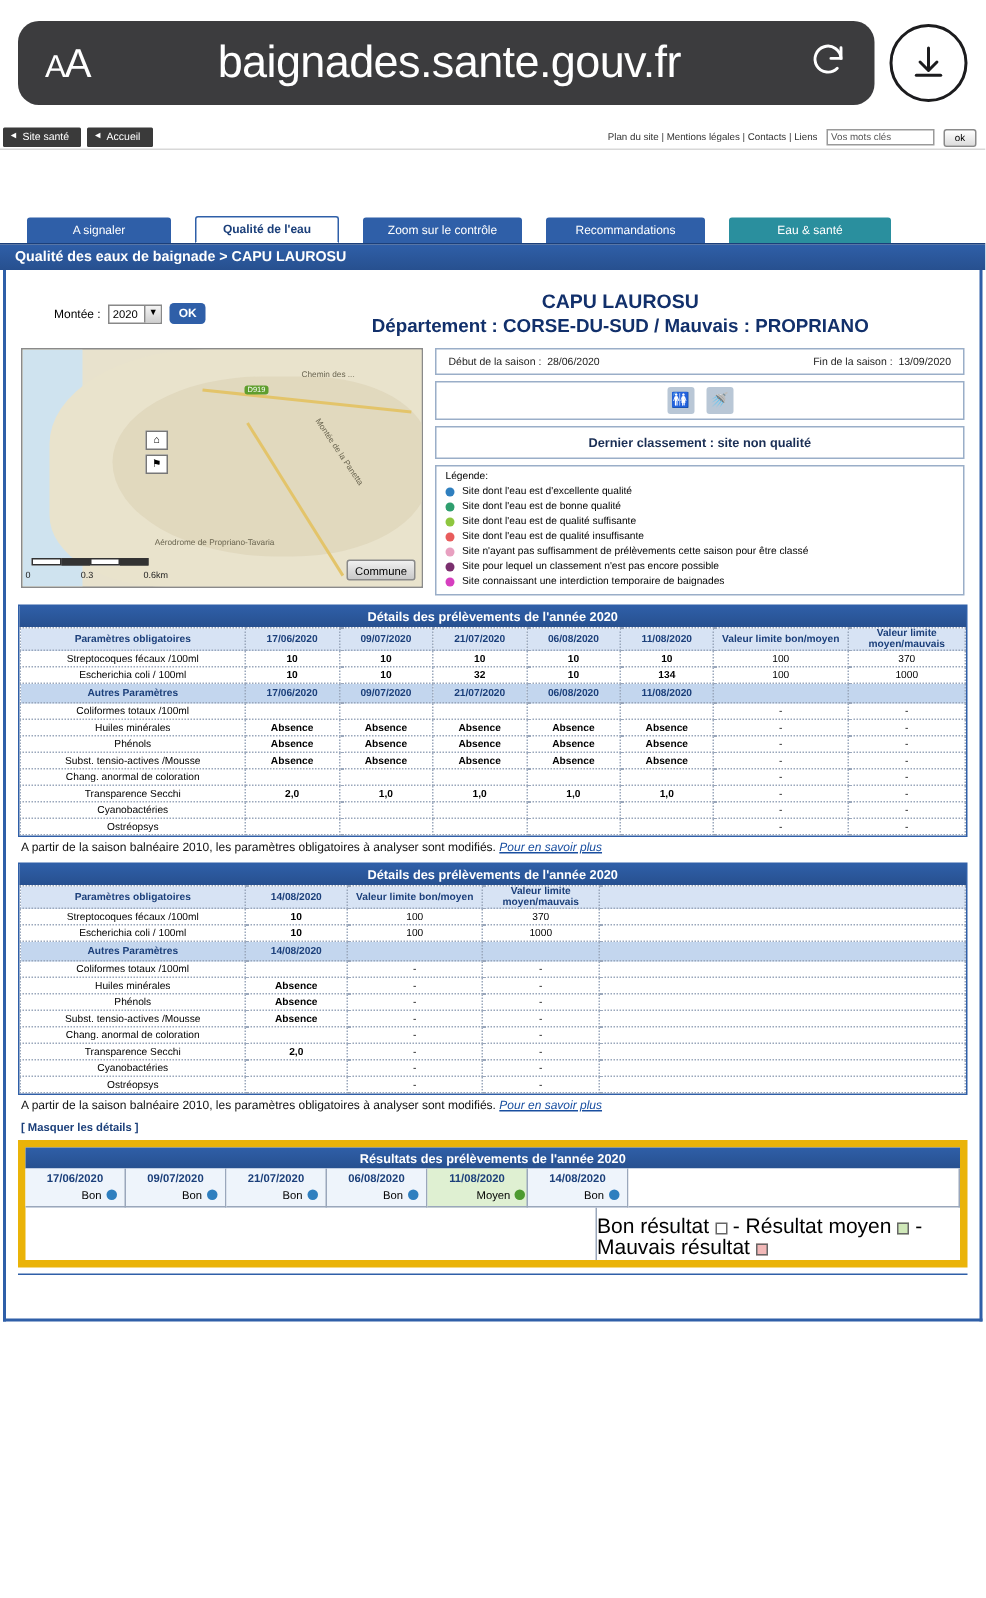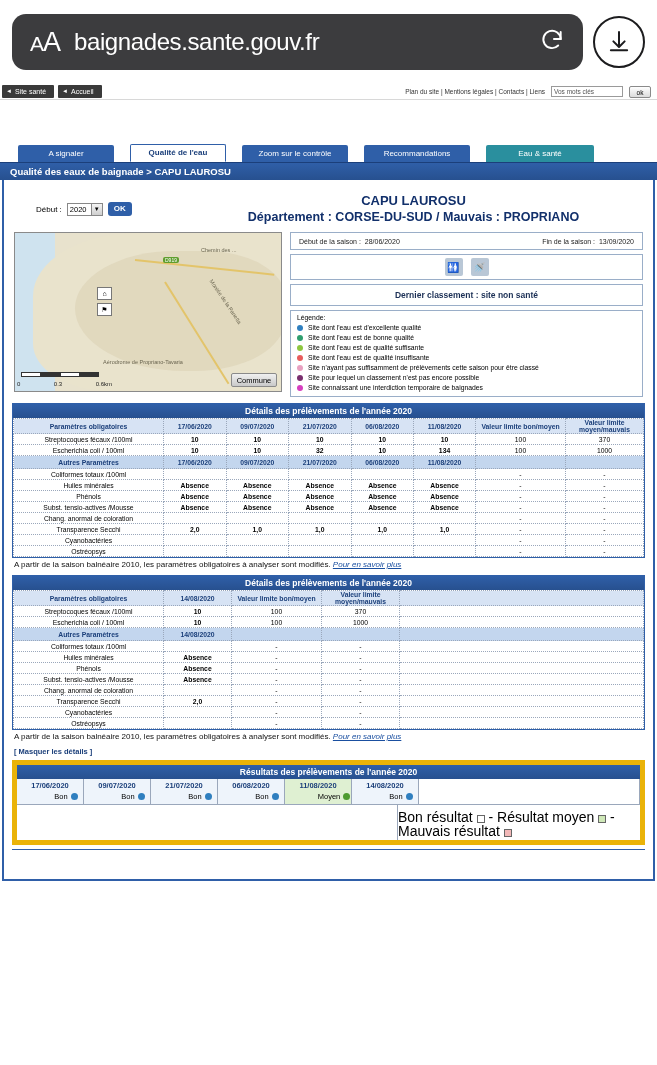--- a/index.html
+++ b/index.html
@@ -32,23 +32,23 @@
   .aa-btn {
     color: #ffffff;
     font-size: 21px;
     font-weight: 500;
     letter-spacing: -1px;
     white-space: nowrap;
   }
   .aa-btn .big { font-size: 27px; }
   .url-text {
     flex: 1;
-    text-align: left;
+    text-align: center;
     color: #ffffff;
-    font-size: 24px;
+    font-size: 30px;
     letter-spacing: -0.4px;
     white-space: nowrap;
     overflow: hidden;
   }
   .reload-icon { color: #ffffff; }
   .download-btn {
     width: 52px; height: 52px;
     border-radius: 50%;
     border: 2px solid #1c1c1e;
     display: flex; align-items: center; justify-content: center;
@@ -456,21 +456,21 @@
     <div class="navtab wide">Recommandations</div>
     <div class="navtab teal">Eau &amp; santé</div>
   </div>
 
   <div class="title-band">Qualité des eaux de baignade &gt; CAPU LAUROSU</div>
 
   <div class="content-frame">
 
     <div class="year-row">
       <div class="year-block">
-        <span class="year-label">Début :</span>
+        <span class="year-label">Montée :</span>
         <div class="year-select">
           <span>2020</span>
           <span class="caret">▼</span>
         </div>
         <div class="ok-btn">OK</div>
       </div>
       <div class="site-heading">
         <div>CAPU LAUROSU</div>
         <div class="sub">Département : CORSE-DU-SUD   /   Mauvais : PROPRIANO</div>
       </div>
@@ -507,21 +507,21 @@
         <div class="season-box">
           <span>Début de la saison :</span>&nbsp;&nbsp;
           <span>28/06/2020</span>
           <span class="right">Fin de la saison :</span>&nbsp;&nbsp;
           <span>13/09/2020</span>
         </div>
         <div class="icons-box">
           <span class="pictogram">🚻</span>
           <span class="pictogram">🚿</span>
         </div>
-        <div class="classement-box">Dernier classement : site non santé</div>
+        <div class="classement-box">Dernier classement : site non qualité</div>
         <div class="legend-box">
           <div class="legend-title">Légende:</div>
           <div class="legend-item">
               <span class="dot" style="background:#2f7fbf"></span>
               <span>Site dont l'eau est d'excellente qualité</span>
             </div>
           <div class="legend-item">
               <span class="dot" style="background:#2f9e6e"></span>
               <span>Site dont l'eau est de bonne qualité</span>
             </div>

